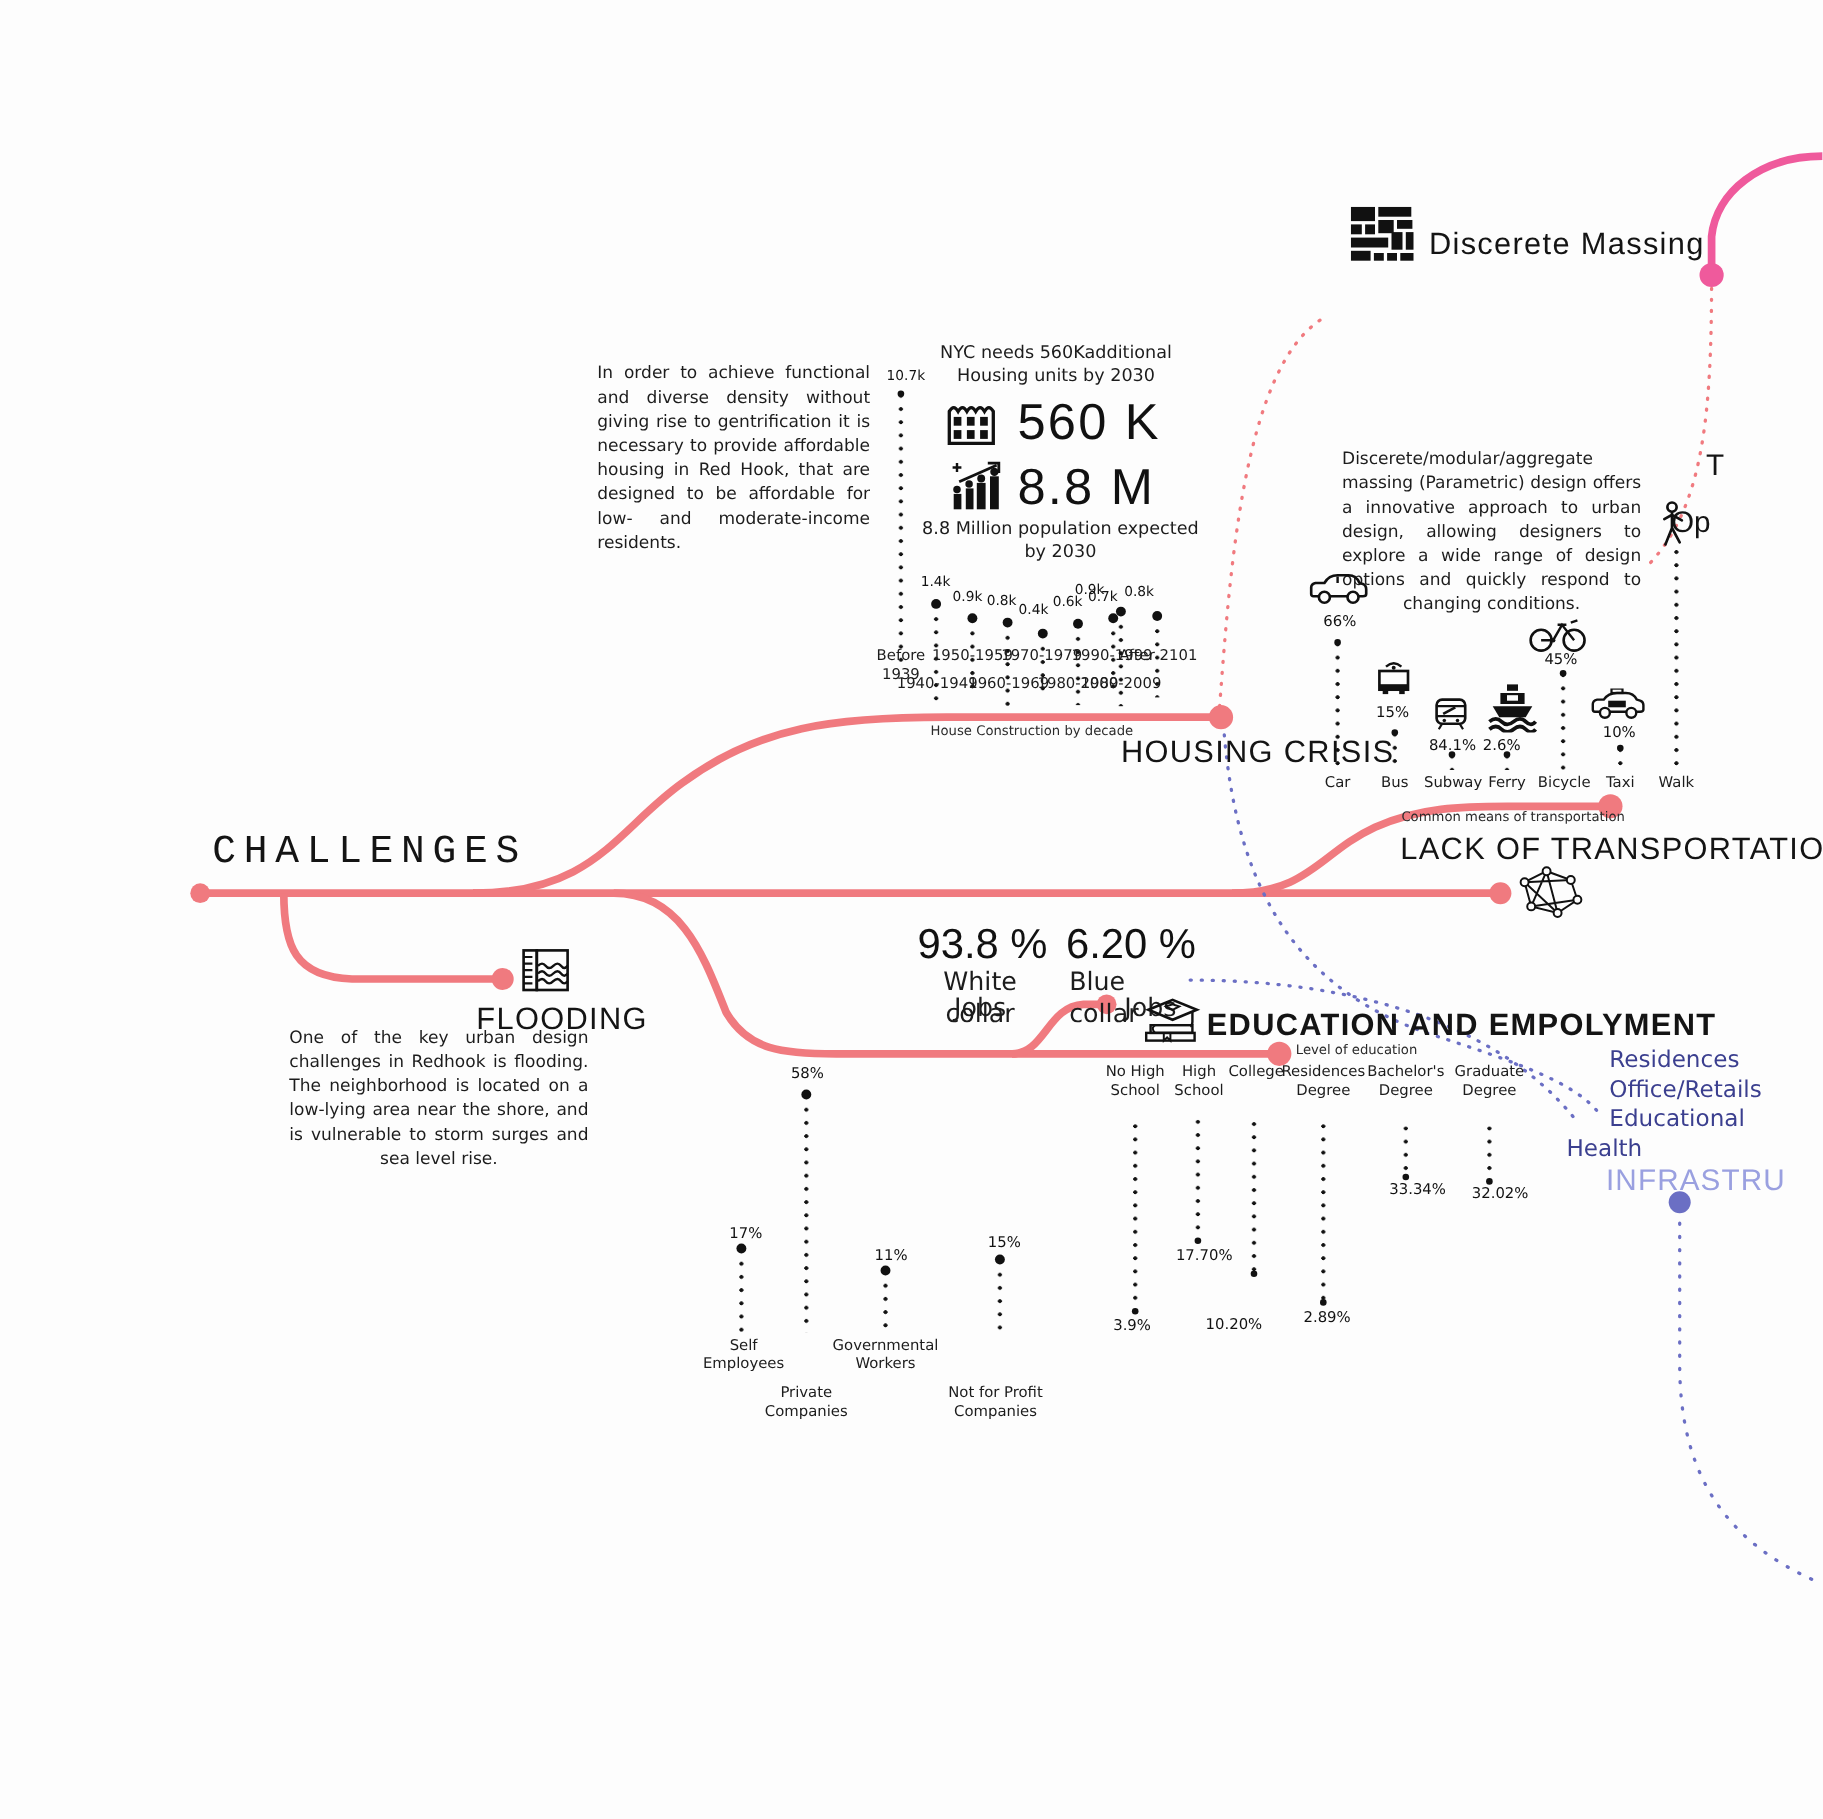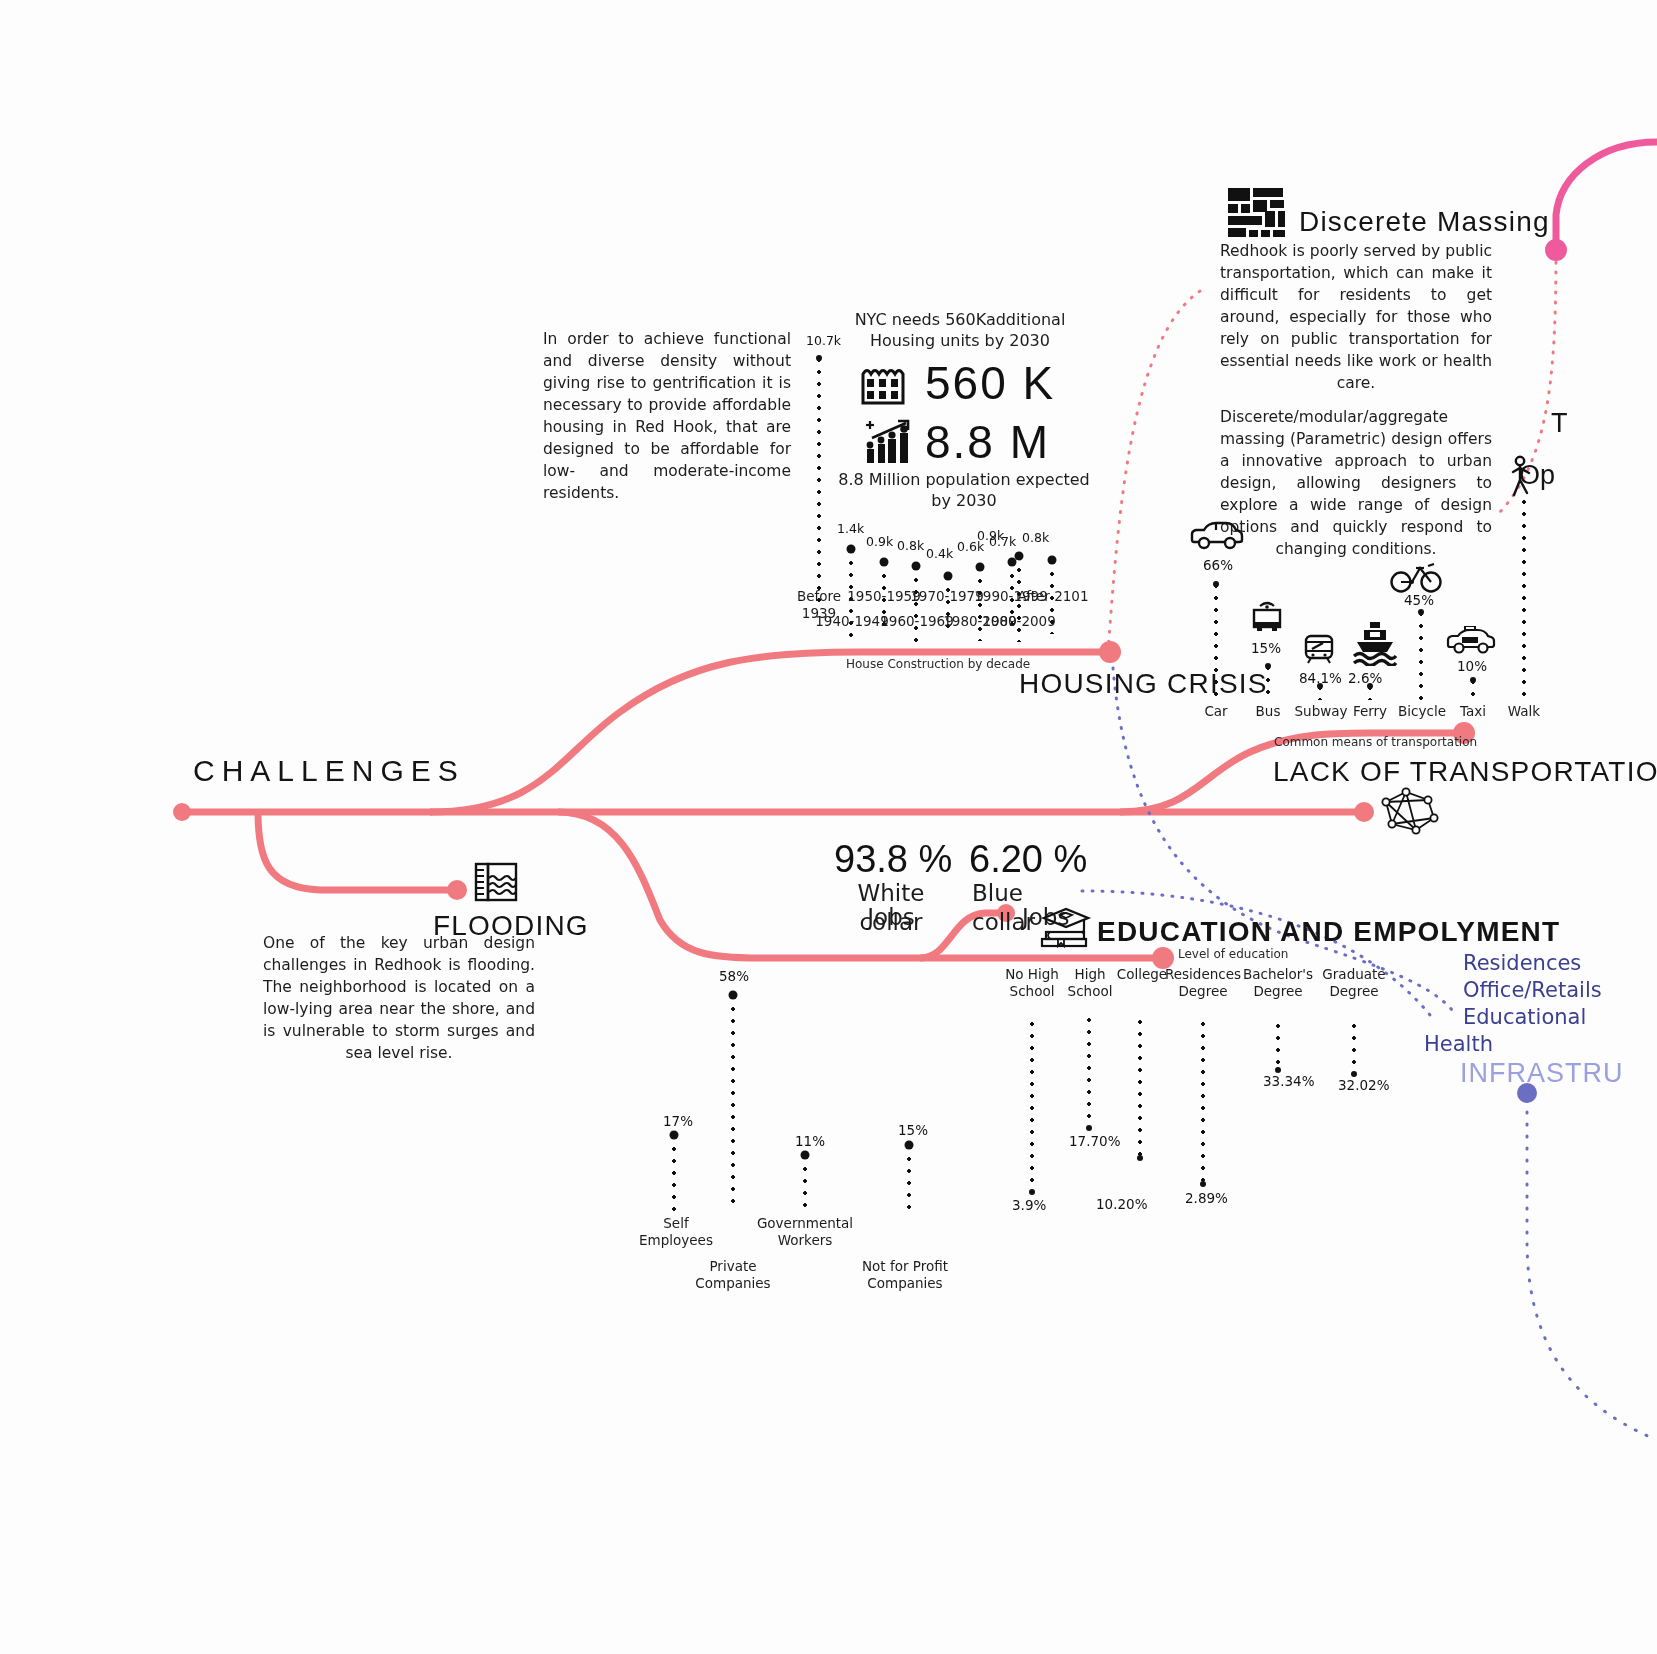--- a/index.html
+++ b/index.html
@@ -11,22 +11,22 @@
     position:relative;
     width:1657px;height:1654px;
     overflow:hidden;
     background:#fdfdfd;
   }
   .abs{position:absolute;}
   svg.lines{position:absolute;left:0;top:0;width:1657px;height:1654px;pointer-events:none;}
 
   
   .hero-title{
-    font-family:Liberation Sans, sans-serif;
-    font-size:30px;letter-spacing:7px;font-weight:400;color:#141414;
+    font-family:Liberation Mono, monospace;
+    font-size:36px;letter-spacing:7px;font-weight:400;color:#141414;
     white-space:nowrap;
   }
   .node-title{
     font-family:"Liberation Sans", sans-serif;
     font-size:28px;letter-spacing:1.2px;font-weight:400;color:#141414;
     white-space:nowrap;
   }
   .body-text{
     font-family:"DejaVu Sans", sans-serif;
     font-size:15.5px;line-height:1.42;text-align:justify;color:#1c1c1c;
@@ -284,21 +284,20 @@
           <rect x="37" y="23" width="10" height="16"></rect>
         <rect x="50" y="23" width="7" height="16"></rect>
         <rect x="0" y="40" width="18" height="9"></rect>
           <rect x="21" y="42" width="9" height="7"></rect>
         <rect x="33" y="42" width="9" height="7"></rect>
           <rect x="45" y="42" width="12" height="7"></rect>
       </g>
     </svg>
   </div>
   <div class="abs node-title" style="left:1299px;top:206px;">Discerete Massing</div>
-  <div class="abs body-text center-last" style="left:1220px;top:240px;width:272px;">Redhook is poorly served by public transportation, which can make it difficult for residents to get around, especially for those who rely on public transportation for essential needs like work or health care.</div>
   <div class="abs body-text center-last" style="left:1220px;top:406px;width:272px;">Discerete/modular/aggregate massing (Parametric) design offers a innovative approach to urban design, allowing designers to explore a wide range of design options and quickly respond to changing conditions.</div>
 
   <div class="abs" style="left:1188px;top:520px;">
     <svg class="icon" width="56" height="32" viewBox="0 0 56 32">
       <path d="M4 20 L4 14 Q4 11 8 10 L16 10 Q20 3 28 3 L38 3 Q45 3 48 10 L51 11 Q54 12 54 16 L54 20 Q54 22 51 22 L6 22 Q4 22 4 20Z" fill="none" stroke="#111" stroke-width="2.4"></path>
       <line x1="28" y1="4" x2="28" y2="10" stroke="#111" stroke-width="2.2"></line>
       <circle cx="16" cy="23" r="5" fill="#fdfdfd" stroke="#111" stroke-width="2.4"></circle>
       <circle cx="42" cy="23" r="5" fill="#fdfdfd" stroke="#111" stroke-width="2.4"></circle>
     </svg>
   </div>

